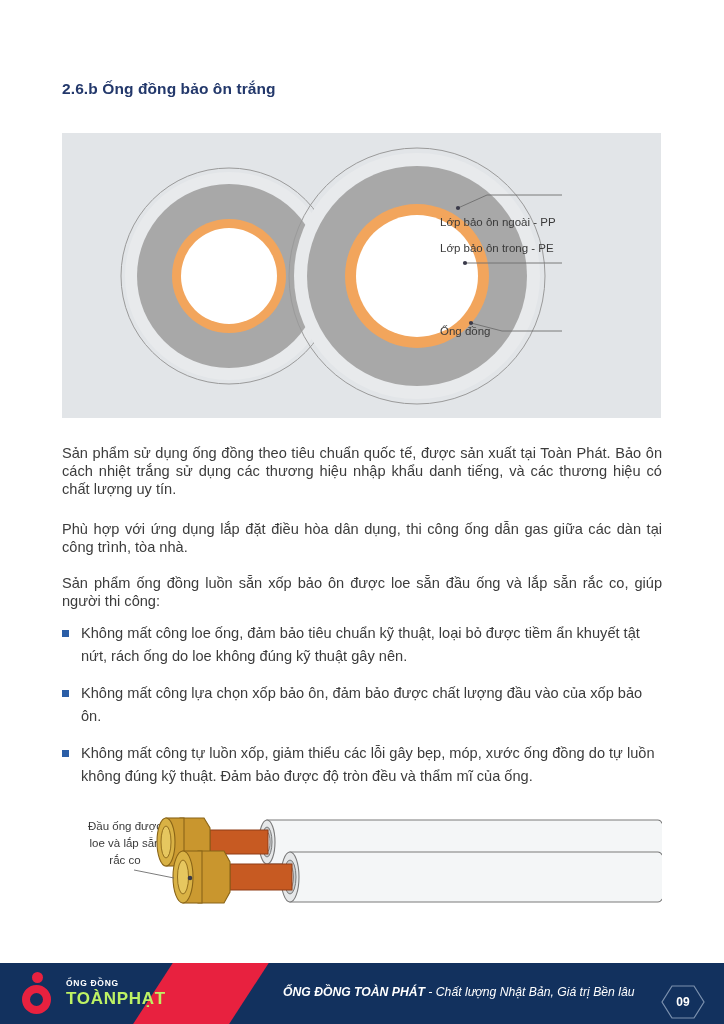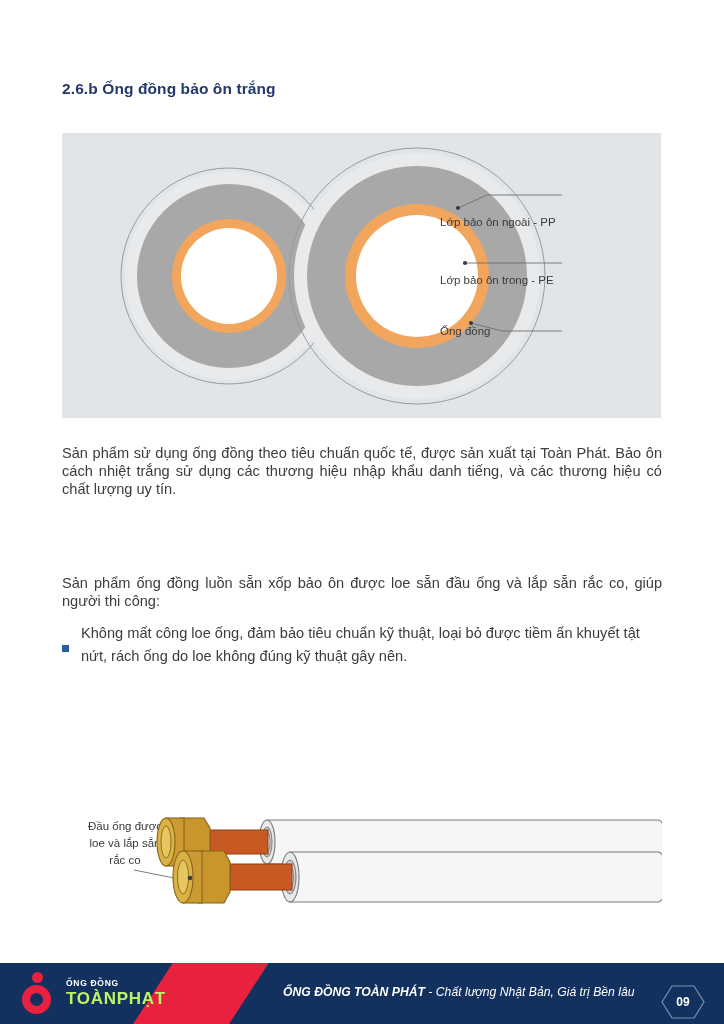--- a/index.html
+++ b/index.html
@@ -30,41 +30,41 @@
   }
   .diagram-svg { position:absolute; left:0; top:0; }
   .lbl {
     position:absolute;
     font-size:11.5px;
     color:#3A3A3A;
     white-space:nowrap;
     font-family:"Liberation Sans", sans-serif;
   }
   .lbl-0 { left:440px; top:189px;margin-top:27px; }
-  .lbl-1 { left:440px; top:274px; }
+  .lbl-1 { left:440px; top:242px; }
   .lbl-2 { left:440px; top:325px; }
 
   
   .body-text {
     position:absolute; left:62px; width:600px;
     font-size:14.6px;
     line-height:18px;
     color:#3C3C3C;
     text-align:justify;
   }
   .p1 { top:444px; }
   .p2 { top:520px; }
   .p3 { top:574px; }
 
   .bullets {
     position:absolute; left:62px; top:622px; width:600px;
   }
   .bullet-row {
     display:flex;
-    align-items:center;
+    align-items:flex-start;
     margin-bottom:15px;
   }
   .bullet-mark {
     width:7px; height:7px;
     background:#2B5EA7;
     margin-top:8px; margin-right:12px;
     flex:0 0 auto;
   }
   .bullet-text {
     font-size:14.6px;
@@ -178,26 +178,35 @@
         <circle cx="403" cy="130" r="2.1"></circle>
         <circle cx="409" cy="190" r="2.1"></circle>
       </g>
     </svg>
   </div>
   <div class="lbl lbl-0">Lớp bảo ôn ngoài - PP</div>
   <div class="lbl lbl-1">Lớp bảo ôn trong - PE</div>
   <div class="lbl lbl-2">Ống đồng</div>
 
   <div class="body-text p1">Sản phẩm sử dụng ống đồng theo tiêu chuẩn quốc tế, được sản xuất tại Toàn Phát. Bảo ôn cách nhiệt trắng sử dụng các thương hiệu nhập khẩu danh tiếng, và các thương hiệu có chất lượng uy tín.</div>
+  <div class="body-text p2">Phù hợp với ứng dụng lắp đặt điều hòa dân dụng, thi công ống dẫn gas giữa các dàn tại công trình, tòa nhà.</div>
   <div class="body-text p3">Sản phẩm ống đồng luồn sẵn xốp bảo ôn được loe sẵn đầu ống và lắp sẵn rắc co, giúp người thi công:</div>
 
   <div class="bullets">
     <div class="bullet-row">
       <span class="bullet-mark"></span>
       <span class="bullet-text">Không mất công loe ống, đảm bảo tiêu chuẩn kỹ thuật, loại bỏ được tiềm ẩn khuyết tật nứt, rách ống do loe không đúng kỹ thuật gây nên.</span>
+    </div>
+    <div class="bullet-row">
+      <span class="bullet-mark"></span>
+      <span class="bullet-text">Không mất công lựa chọn xốp bảo ôn, đảm bảo được chất lượng đầu vào của xốp bảo ôn.</span>
+    </div>
+    <div class="bullet-row">
+      <span class="bullet-mark"></span>
+      <span class="bullet-text">Không mất công tự luồn xốp, giảm thiểu các lỗi gây bẹp, móp, xước ống đồng do tự luồn không đúng kỹ thuật. Đảm bảo được độ tròn đều và thẩm mĩ của ống.</span>
     </div>
   </div>
 
   <div class="illo-caption">
     <div>Đầu ống được</div>
     <div>loe và lắp sẵn</div>
     <div>rắc co</div>
   </div>
 
   <div class="bottom-illo">

